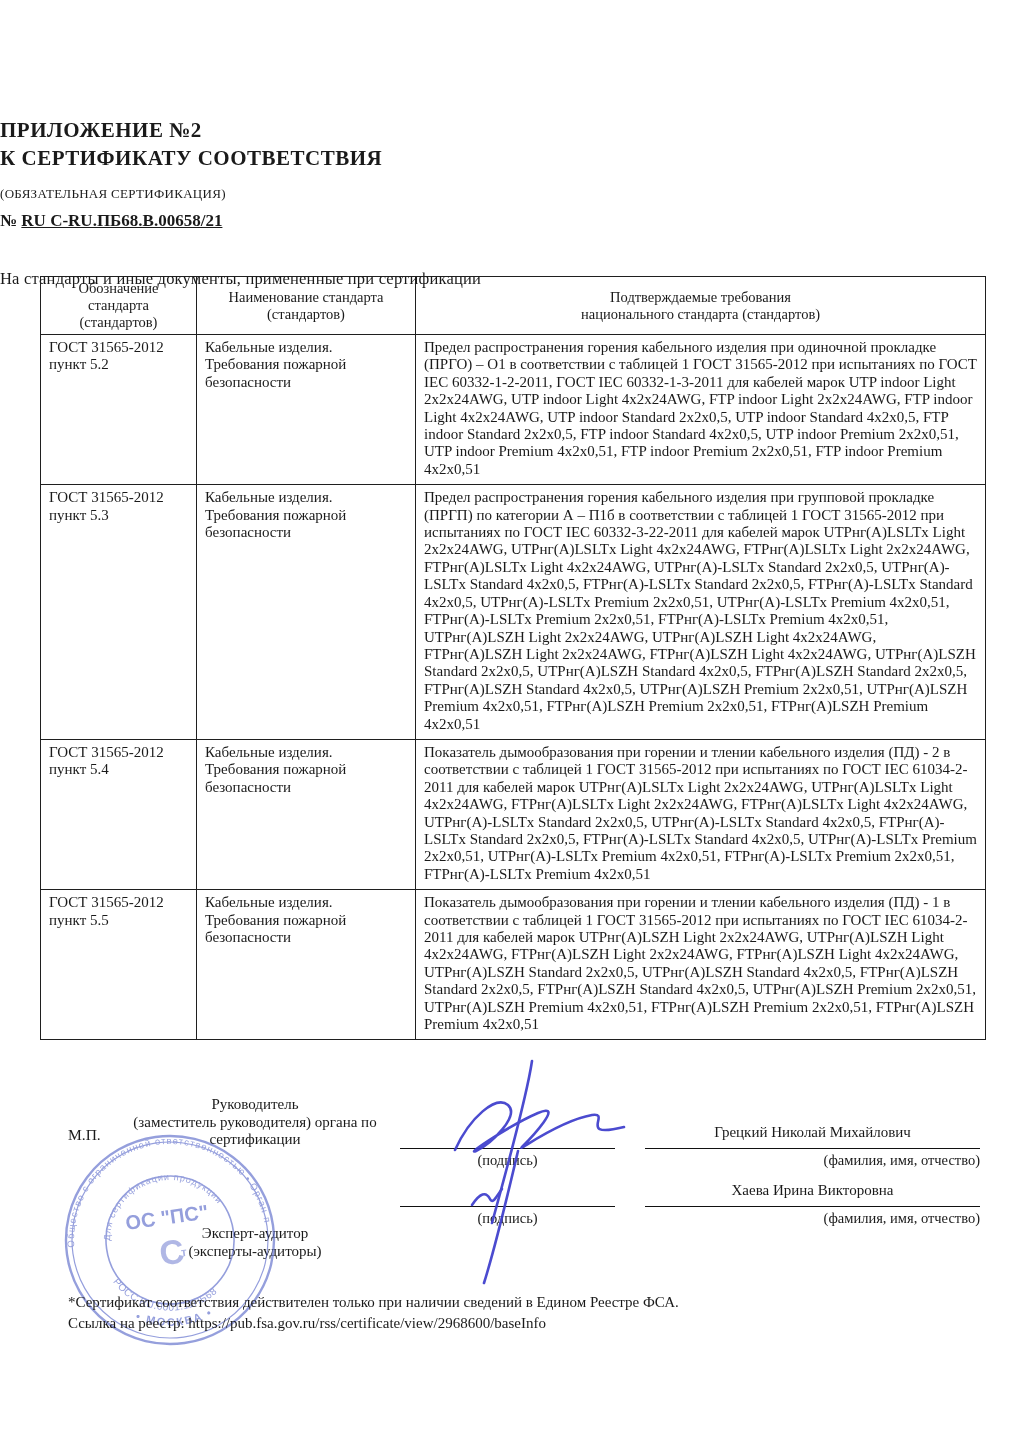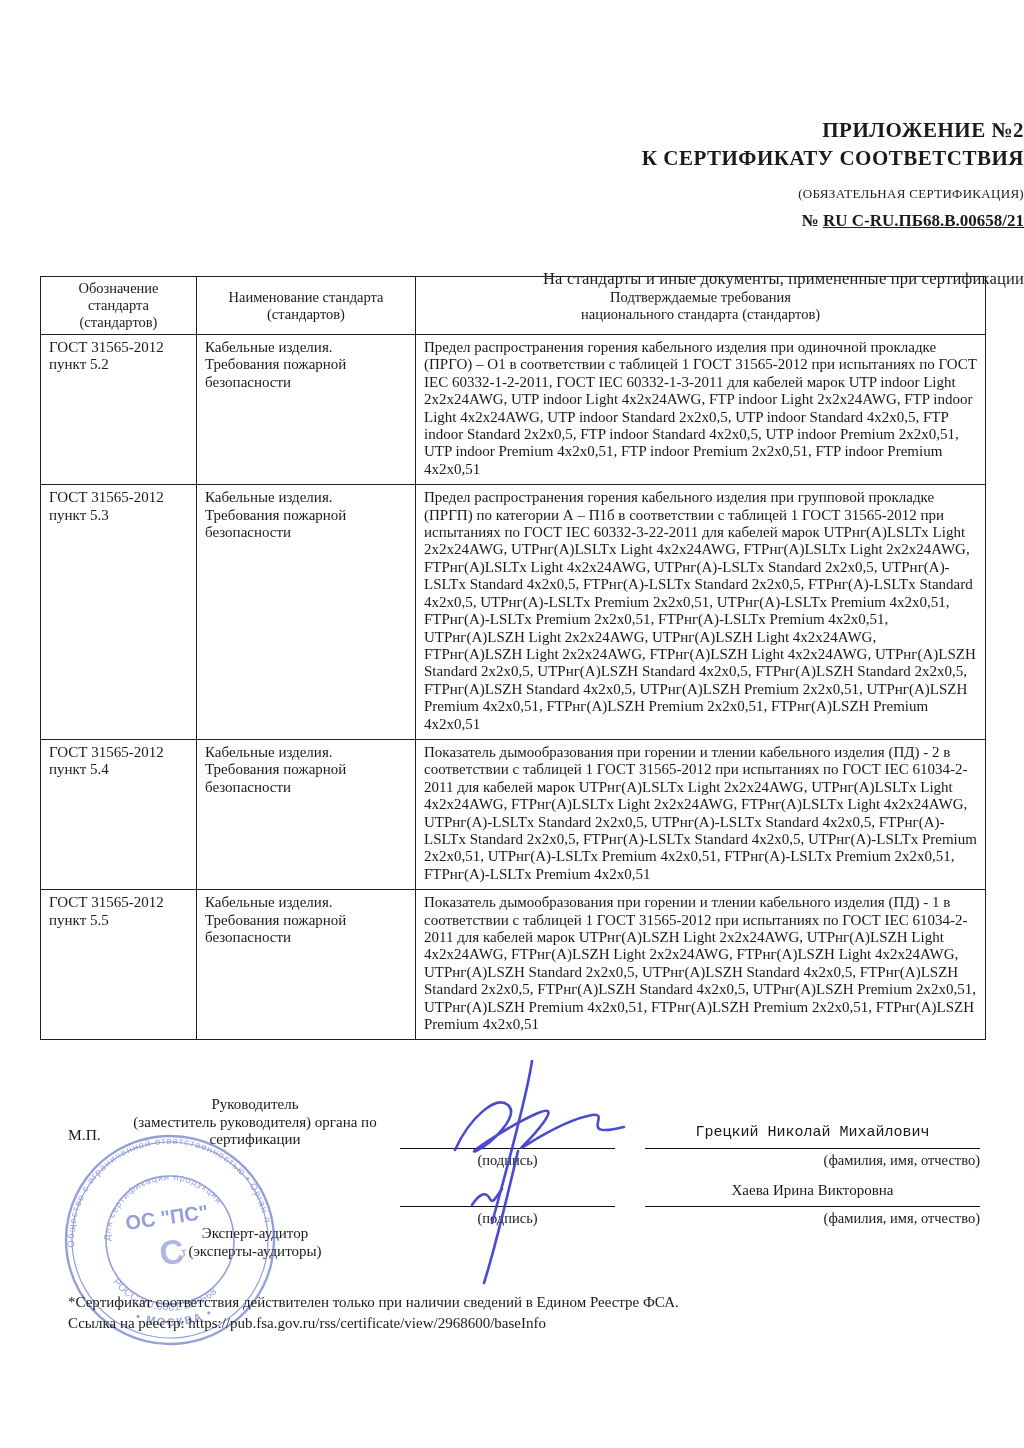--- a/index.html
+++ b/index.html
@@ -6,24 +6,24 @@
   .page{
     position:relative;
     width:1024px;height:1448px;
     margin:0 auto;
     background:#ffffff;
     font-family:"Liberation Serif", serif;
     color:#1a1a1a;
     overflow:hidden;
   }
   
-  .doc-header{position:absolute;top:116px;left:0;width:1024px;text-align:right;}
+  .doc-header{position:absolute;top:116px;left:0;width:1024px;text-align:left;}
   .title-line{font-size:21px;font-weight:bold;letter-spacing:.5px;line-height:28px;}
   .subtitle{font-size:13px;margin-top:14px;letter-spacing:.3px;}
-  .cert-number{font-size:17px;font-weight:bold;margin-top:9px;padding-left:8px;}
+  .cert-number{font-size:17px;font-weight:bold;margin-top:9px;}
   .cert-number .num{text-decoration:underline;}
   .section-heading{font-size:16.5px;font-weight:normal;margin-top:38px;letter-spacing:.2px;}
   
   table.std{
     position:absolute;top:276px;left:40px;
     width:945px;border-collapse:collapse;table-layout:fixed;
   }
   table.std th, table.std td{
     border:1.6px solid #1f1f1f;
     vertical-align:top;
@@ -44,21 +44,21 @@
   .mp{left:68px;top:1126px;font-size:15.5px;}
   .role1{left:120px;top:1096px;width:270px;text-align:center;font-size:15px;line-height:17.5px;white-space:pre-line;}
   .role2{left:120px;top:1224px;width:270px;text-align:center;font-size:15px;line-height:18px;white-space:pre-line;}
   .sigline{border-bottom:1.8px solid #111;height:0;}
   .sig1-line{left:400px;top:1148px;width:215px;}
   .sig2-line{left:400px;top:1206px;width:215px;}
   .sig-caption{font-size:14.5px;text-align:center;width:215px;left:400px;}
   .cap1{top:1152px;}
   .cap2{top:1210px;}
   .name-block{left:645px;width:335px;text-align:center;font-size:15px;}
-  .name1{top:1124px;font-family:Liberation Mono, monospace;}
+  .name1{top:1124px;}
   .name2{top:1182px;}
   .name1-line{left:645px;top:1148px;width:335px;}
   .name2-line{left:645px;top:1206px;width:335px;}
   .name-caption{font-size:14.5px;text-align:right;width:335px;left:645px;}
   .ncap1{top:1152px;}
   .ncap2{top:1210px;}
   
   .footer-note{left:68px;top:1272px;width:900px;font-size:15px;line-height:21px;white-space:pre-line;margin-top:20px;}
   
   .stamp-svg{left:58px;top:1128px;opacity:.55;}

